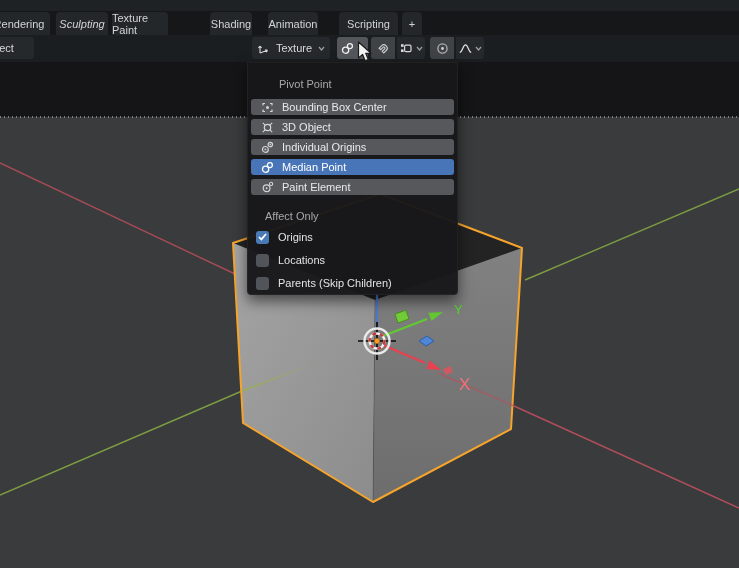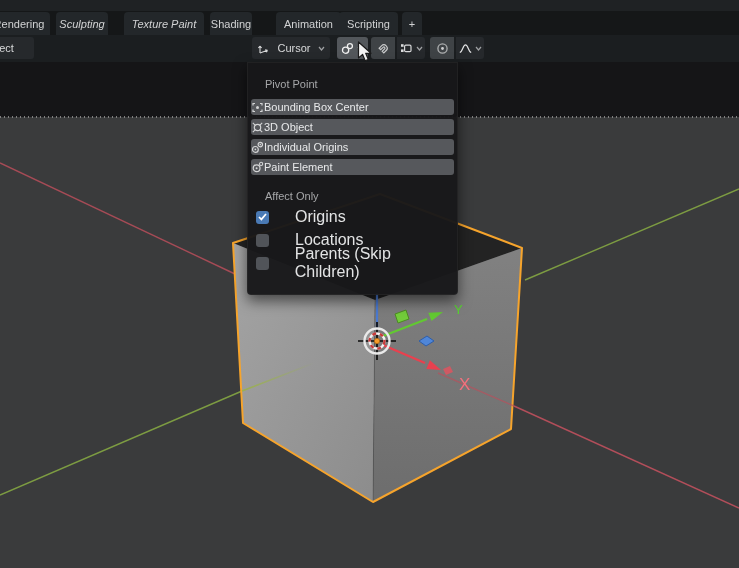--- a/index.html
+++ b/index.html
@@ -25,29 +25,29 @@
   .band{position:absolute;left:0;top:62px;width:739px;height:55px;background:#151517;z-index:1;}
   .dotline{position:absolute;left:0;top:116px;width:739px;height:2px;z-index:2;
            background:repeating-linear-gradient(90deg,#818181 0 1px,transparent 1px 4px);}
   
   #scene{position:absolute;left:0;top:0;width:739px;height:568px;z-index:3;}
   
   .menu{position:absolute;left:247px;top:62px;width:211px;height:233px;z-index:8;
         background:rgba(24,24,26,0.97);border:1px solid rgba(255,255,255,0.045);
         box-sizing:border-box;border-radius:0 0 4px 4px;box-shadow:0 6px 14px rgba(0,0,0,0.55);
         padding-top:15px;}
-  .menu-title{font-size:11px;line-height:13px;color:#a6a7a9;margin:0 0 8px 17px;}
+  .menu-title{font-size:11px;line-height:13px;color:#a6a7a9;margin:0 0 8px 31px;}
   .menu-item{height:16px;margin:0 3px 4px 3px;border-radius:3px;background:#56585c;
-             display:flex;align-items:center;padding-left:0;
+             display:flex;align-items:center;padding-left:10px;gap:8px;
              font-size:11px;color:#e8e9ea;cursor:default;}
   .menu-item.selected{background:#4874b8;color:#ffffff;}
   .mi-icon{width:13px;height:13px;flex:0 0 auto;}
   .affect-title{font-size:11px;line-height:13px;color:#a6a7a9;margin:15px 8px 6px 17px;}
-  .check-row{height:16px;margin:0 0 7px 8px;display:flex;align-items:center;gap:26px;
-             font-size:16px;color:#e2e3e4;cursor:default;}
+  .check-row{height:16px;margin:0 0 7px 8px;display:flex;align-items:center;gap:9px;
+             font-size:11px;color:#e2e3e4;cursor:default;}
   .checkbox{width:13px;height:13px;border-radius:3px;background:#515459;box-sizing:border-box;
             display:flex;align-items:center;justify-content:center;}
   .checkbox svg{visibility:hidden;}
   .checkbox.checked{background:#4a7ab5;}
   .checkbox.checked svg{visibility:visible;}
   
   #cursor{position:absolute;left:357px;top:41px;z-index:10;pointer-events:none;}
 </style>
 </head>
 <body>
@@ -114,48 +114,48 @@
   </svg>
 
   <div class="topbar">
     <div class="topstrip"></div>
     <div class="tab" style="left:-12px;width:62px;">
         <span>Rendering</span>
       </div>
     <div class="tab" style="left:56px;width:52px;font-style:italic;">
         <span>Sculpting</span>
       </div>
-    <div class="tab" style="left:124px;width:80px;font-style:italic;">
+    <div class="tab" style="left:112px;width:56px;">
         <span>Texture Paint</span>
       </div>
     <div class="tab" style="left:210px;width:42px;">
         <span>Shading</span>
       </div>
-    <div class="tab" style="left:268px;width:65px;margin-left:8px;">
+    <div class="tab" style="left:268px;width:50px;">
         <span>Animation</span>
       </div>
     <div class="tab" style="left:339px;width:59px;">
         <span>Scripting</span>
       </div>
     <div class="tab" style="left:402px;width:20px;">
         <span>+</span>
       </div>
   </div>
 
   <div class="header">
     <div class="hbtn bg-dark" style="left:-38px;width:72px;">
       <span>Object</span>
     </div>
 
     <div class="hbtn bg-dark" style="left:252px;width:78px;justify-content:flex-start;padding:0 5px;">
       <svg class="mi-icon" viewBox="0 0 13 13">
         <path d="M3,11 L3,4 M3,4 l-1.6,2 M3,4 l1.6,2" stroke="#d8d9da" stroke-width="1.1" fill="none"></path>
         <path d="M3,11 L10.5,8.2 M10.5,8.2 l-2.4,-0.4 M10.5,8.2 l-1.1,2.1" stroke="#d8d9da" stroke-width="1.1" fill="none"></path>
       </svg>
-      <span style="flex:1;text-align:center;">Cursor</span>
+      <span style="flex:1;text-align:center;">Texture</span>
       <svg class="chev" viewBox="0 0 7 5">
         <polyline points="1,1 3.5,4 6,1" fill="none" stroke="#9fa1a3" stroke-width="1.2"></polyline>
       </svg>
     </div>
 
     <div class="hbtn bg-open" style="left:337px;width:31px;">
       <svg class="mi-icon" viewBox="0 0 13 13">
         <circle cx="4.6" cy="8.2" r="3.1" fill="none" stroke="#f0f0f0" stroke-width="1.3"></circle>
         <circle cx="8.9" cy="4.1" r="2.5" fill="none" stroke="#f0f0f0" stroke-width="1.3"></circle>
       </svg>
@@ -220,20 +220,27 @@
     <div class="menu-item">
       <svg class="mi-icon" viewBox="0 0 13 13">
         <circle cx="4.4" cy="8.4" r="2.9" fill="none" stroke="#d4d5d6" stroke-width="1.2"></circle>
         <circle cx="4.4" cy="8.4" r="0.9" fill="#d4d5d6"></circle>
         <circle cx="9.3" cy="3.6" r="2.2" fill="none" stroke="#d4d5d6" stroke-width="1.2"></circle>
         <circle cx="9.3" cy="3.6" r="0.8" fill="#d4d5d6"></circle>
       </svg>
       <span>Individual Origins</span>
     </div>
 
+    <div class="menu-item selected">
+      <svg class="mi-icon" viewBox="0 0 13 13">
+        <circle cx="4.6" cy="8.2" r="3.1" fill="none" stroke="#ffffff" stroke-width="1.3"></circle>
+        <circle cx="8.9" cy="4.1" r="2.5" fill="none" stroke="#ffffff" stroke-width="1.3"></circle>
+      </svg>
+      <span>Median Point</span>
+    </div>
 
     <div class="menu-item">
       <svg class="mi-icon" viewBox="0 0 13 13">
         <circle cx="5.6" cy="7.2" r="3.4" fill="none" stroke="#d4d5d6" stroke-width="1.2"></circle>
         <circle cx="5.6" cy="7.2" r="1.0" fill="#d4d5d6"></circle>
         <circle cx="10.1" cy="2.9" r="1.6" fill="none" stroke="#d4d5d6" stroke-width="1.1"></circle>
       </svg>
       <span>Paint Element</span>
     </div>
 

